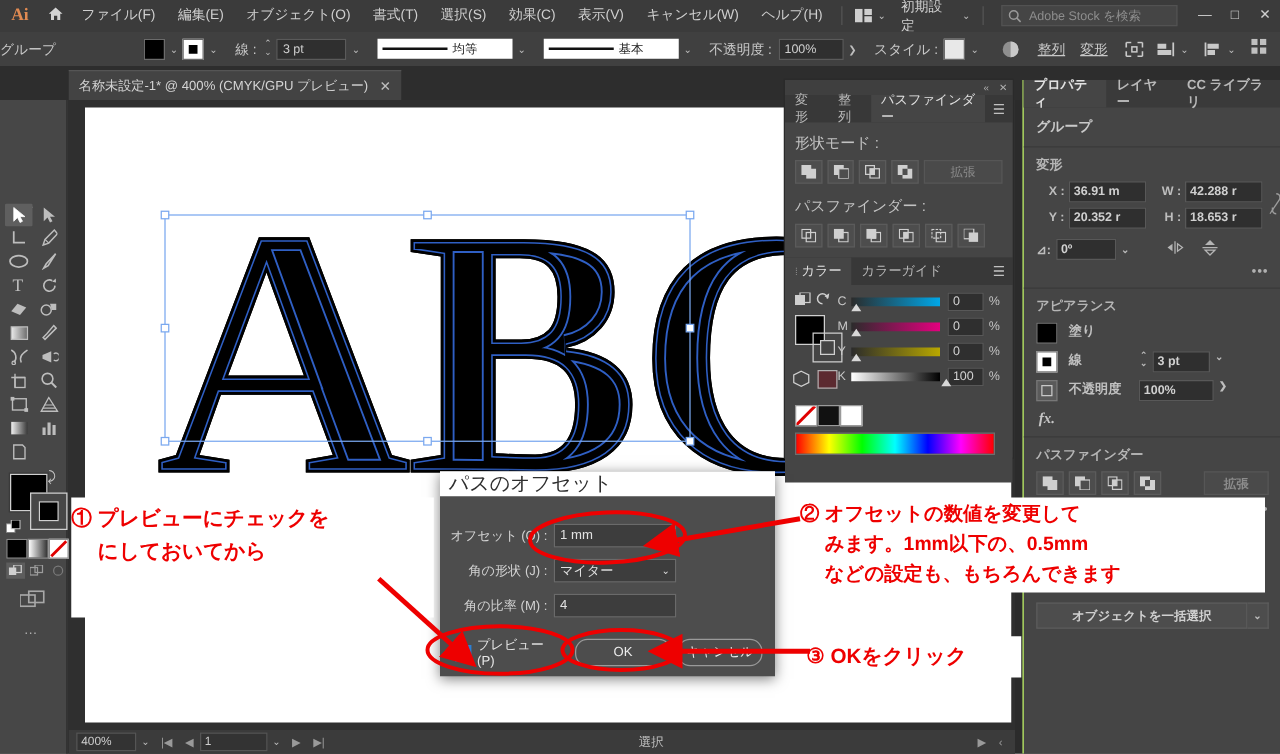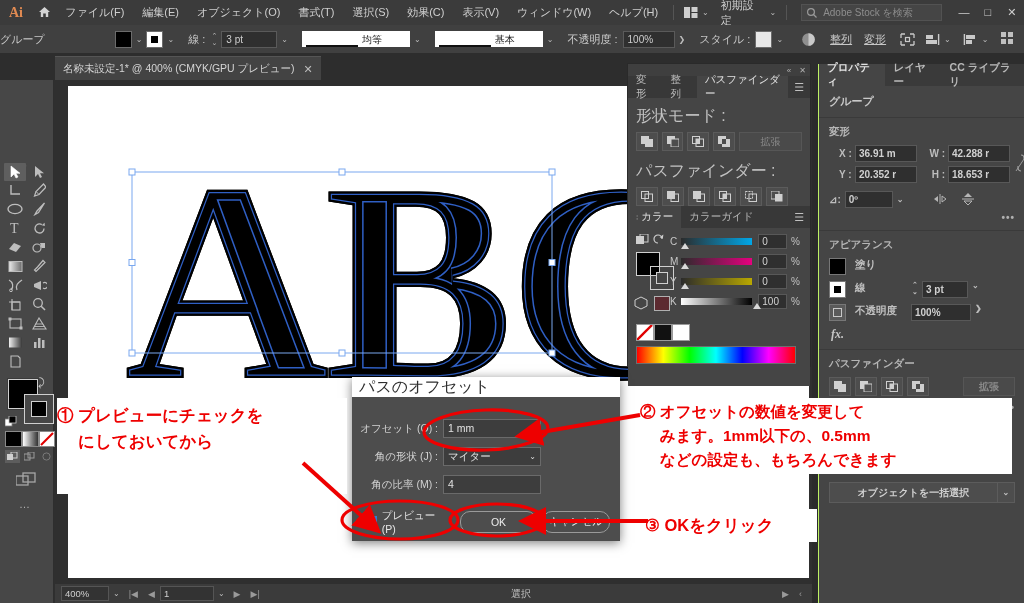--- a/index.html
+++ b/index.html
@@ -23,21 +23,21 @@
   .wbtn{width:26px;height:25px;line-height:25px;text-align:center;color:#cfcfcf;font-size:11px;}
   .sep-v{width:1px;height:15px;background:#555;margin:0 6px;}
   
   #controlbar{left:0;top:25px;width:1024px;height:28px;background:#404040;display:flex;align-items:center;border-bottom:1px solid #2e2e2e;}
   #controlbar .lbl{color:#c8c8c8;font-size:11px;white-space:nowrap;}
   .swatch{width:15px;height:15px;border:1px solid #6b6b6b;}
   .chev{font-size:8px;color:#bdbdbd;padding:0 4px;}
   .fieldbox{background:#2f2f2f;border:1px solid #5a5a5a;height:15px;line-height:15px;color:#cfcfcf;font-size:10px;padding:0 4px;}
   .cbgrp{display:flex;align-items:center;margin-left:10px;}
   .stepper{display:inline-block;width:8px;text-align:center;line-height:7px;font-size:7px;color:#bbb;}
-  .dropbox{background:#ffffff;height:16px;display:flex;align-items:flex-end;padding:0 4px;color:#222;font-size:10px;}
+  .dropbox{background:#ffffff;height:16px;display:flex;align-items:center;padding:0 4px;color:#222;font-size:10px;}
   .dropbox .line{width:52px;height:2px;background:#111;margin-right:4px;}
   
   #tabbar{left:0;top:53px;width:1024px;height:27px;background:#2d2d2d;}
   #doctab{left:55px;top:56px;height:24px;background:#434343;display:flex;align-items:center;padding:0 8px;border-top:1px solid #555;}
   #doctab .t{color:#d4d4d4;font-size:10.5px;white-space:nowrap;}
   #doctab .x{margin-left:9px;color:#bdbdbd;font-size:11px;}
   
   #toolbar{left:0;top:80px;width:53px;height:523px;background:#474747;border-right:1px solid #2e2e2e;}
   .tool{position:absolute;width:22px;height:18px;display:flex;align-items:center;justify-content:center;}
   .tool.sel{background:#5f5f5f;border-radius:1px;}
@@ -50,21 +50,21 @@
   .sb-field{background:#333;border:1px solid #555;height:13px;line-height:13px;padding:0 3px;color:#cfcfcf;font-size:9.5px;}
   .sb-icon{padding:0 5px;color:#9a9a9a;font-size:9px;}
   
   #floatgrp{left:628px;top:64px;width:182px;height:302px;background:#3f3f3f;box-shadow:0 0 0 1px #2a2a2a;}
   .pgrp-bar{height:12px;background:#3f3f3f;display:flex;align-items:center;justify-content:flex-end;padding-right:4px;color:#b0b0b0;font-size:8px;}
   .ptabs{height:22px;background:#383838;display:flex;align-items:stretch;}
   .ptab{padding:0 8px;display:flex;align-items:center;font-size:10.5px;color:#b9b9b9;}
   .ptab.active{background:#454545;color:#e2e2e2;}
   .pmenu{margin-left:auto;display:flex;align-items:center;padding:0 6px;color:#c0c0c0;font-size:11px;}
   .pbody{background:#454545;padding:6px 8px;}
-  .pflabel{font-size:16px;color:#c2c2c2;margin:2px 0 5px;}
+  .pflabel{font-size:12px;color:#c2c2c2;margin:2px 0 5px;}
   .pf-row{display:flex;gap:4px;align-items:center;}
   .pf-btn{width:20px;height:17px;background:#4d4d4d;border:1px solid #5b5b5b;display:flex;align-items:center;justify-content:center;}
   .pf-exp{margin-left:auto;width:62px;height:17px;background:#4a4a4a;border:1px solid #565656;color:#8c8c8c;font-size:10px;display:flex;align-items:center;justify-content:center;text-align:center;}
   
   .cslider{display:flex;align-items:center;margin-bottom:5px;}
   .cslider .ch{width:12px;color:#c8c8c8;font-size:10px;}
   .ramp{width:78px;height:7px;position:relative;margin-right:6px;}
   .ramp .knob{position:absolute;top:5px;width:0;height:0;border-left:4px solid transparent;border-right:4px solid transparent;border-bottom:6px solid #d8d8d8;}
   .cval{width:26px;height:13px;line-height:13px;background:#2f2f2f;border:1px solid #585858;color:#d2d2d2;font-size:10px;text-align:left;padding-left:3px;}
   .pct{color:#c0c0c0;font-size:10px;margin-left:4px;}
@@ -104,21 +104,21 @@
         <path d="M6.5 1 L12 6 H10.2 V11 H7.8 V7.5 H5.2 V11 H2.8 V6 H1 Z" fill="#d4d4d4"></path>
       </svg>
   </div>
   <div class="menu-item">ファイル(F)</div>
   <div class="menu-item">編集(E)</div>
   <div class="menu-item">オブジェクト(O)</div>
   <div class="menu-item">書式(T)</div>
   <div class="menu-item">選択(S)</div>
   <div class="menu-item">効果(C)</div>
   <div class="menu-item">表示(V)</div>
-  <div class="menu-item">ウィンドウ(W)</div>
+  <div class="menu-item">キャンセル(W)</div>
   <div class="menu-item">ヘルプ(H)</div>
   <div class="sep-v"></div>
   <div style="display:flex;align-items:center;padding:0 4px">
     <svg width="14" height="11" viewBox="0 0 14 11">
         <rect x="0" y="0" width="6" height="11" fill="#cfcfcf"></rect>
         <rect x="7.5" y="0" width="6" height="5" fill="#cfcfcf"></rect>
         <rect x="7.5" y="6" width="6" height="5" fill="#cfcfcf"></rect>
       </svg>
     <span class="chev">⌄</span>
   </div>

